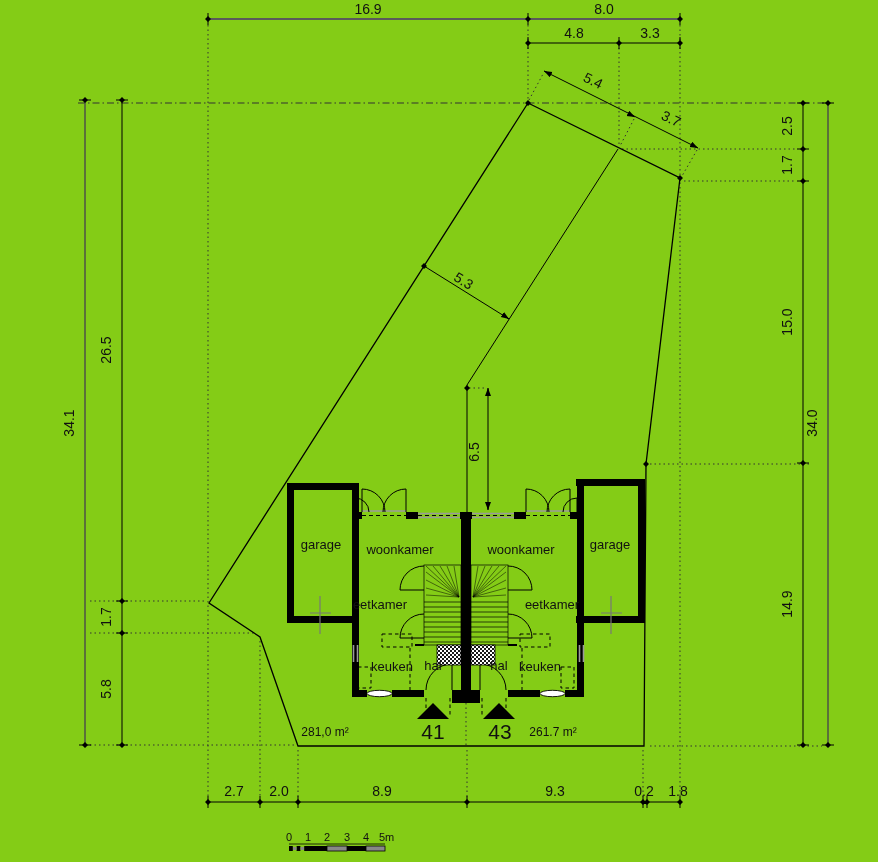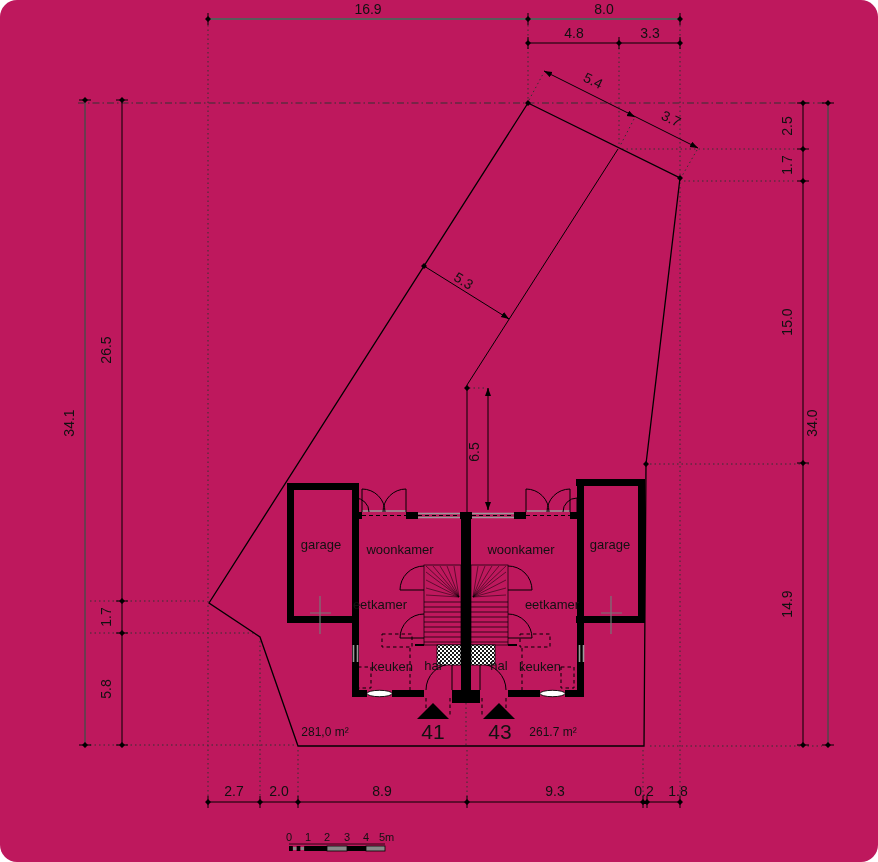--- a/index.html
+++ b/index.html
@@ -1,16 +1,16 @@
 <!DOCTYPE html>
 <html><head>
 <meta charset="utf-8">
 <style>
   html,body{margin:0;padding:0;background:#fff;}
-  #stage{position:relative;width:878px;height:862px;background:#be185d;overflow:hidden;border-radius:17px;}
+  #stage{position:relative;width:878px;height:862px;background:#84cc16;overflow:hidden;}
   svg{position:absolute;left:0;top:0;}
   text{font-family:"Liberation Sans","DejaVu Sans",sans-serif;fill:#111;}
   .dim{font-size:14px;}
   .room{font-size:13px;}
   .area{font-size:12px;}
   .hnum{font-size:21px;}
   .sc{font-size:11px;}
   .dot{stroke:#333;stroke-width:1;stroke-dasharray:1.5,3;fill:none;}
   .dashdot{stroke:#333;stroke-width:1;stroke-dasharray:7,3,1.5,3;fill:none;}
   .bound{stroke:#000;stroke-width:1.3;fill:none;}

